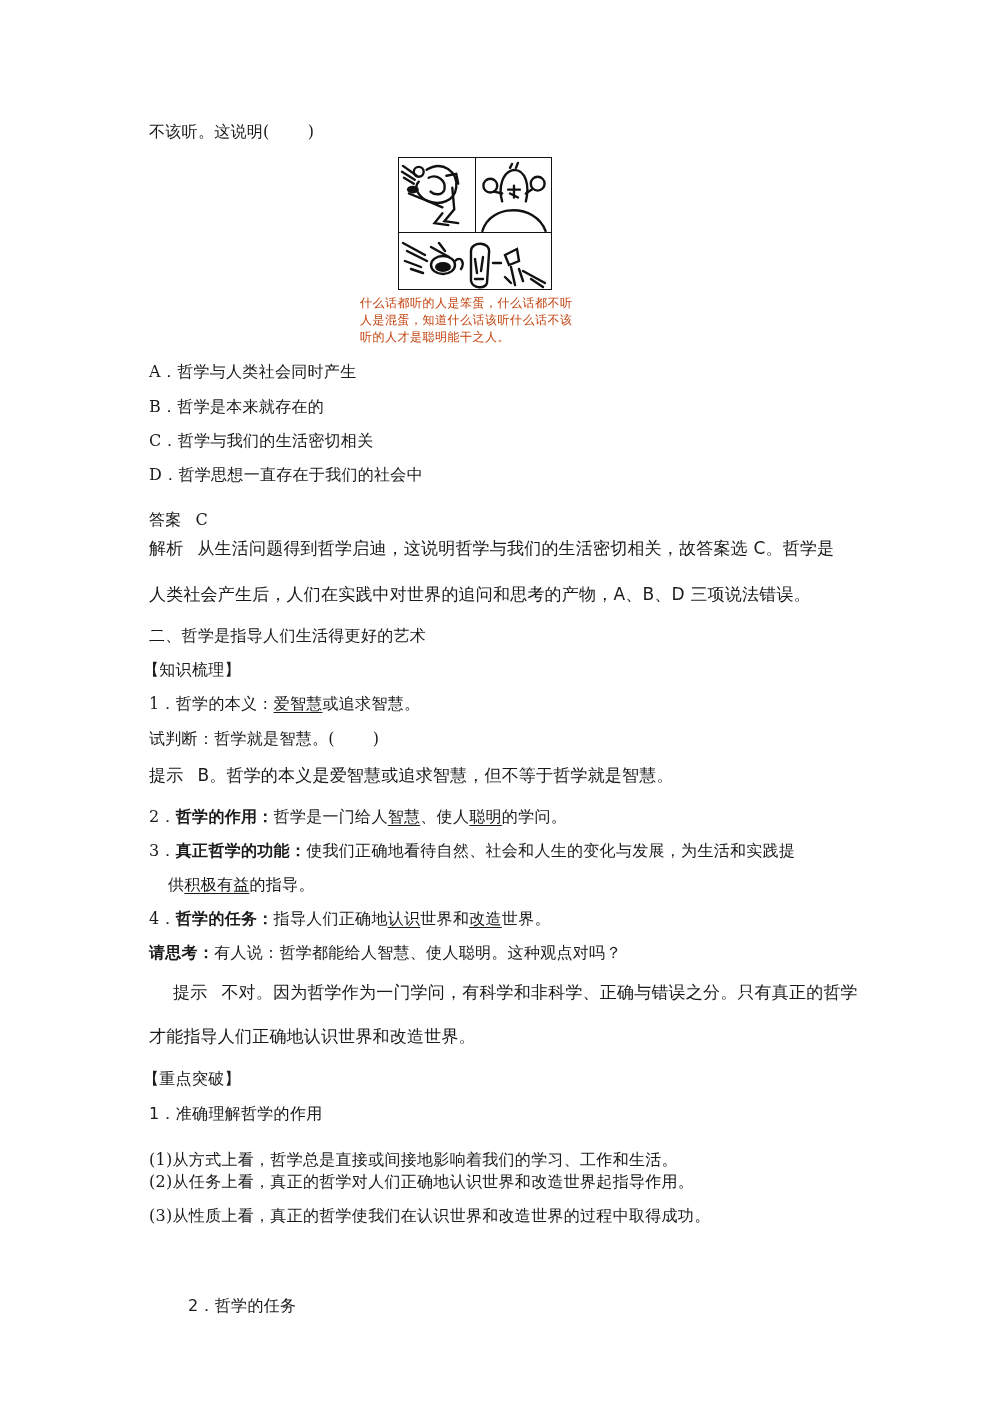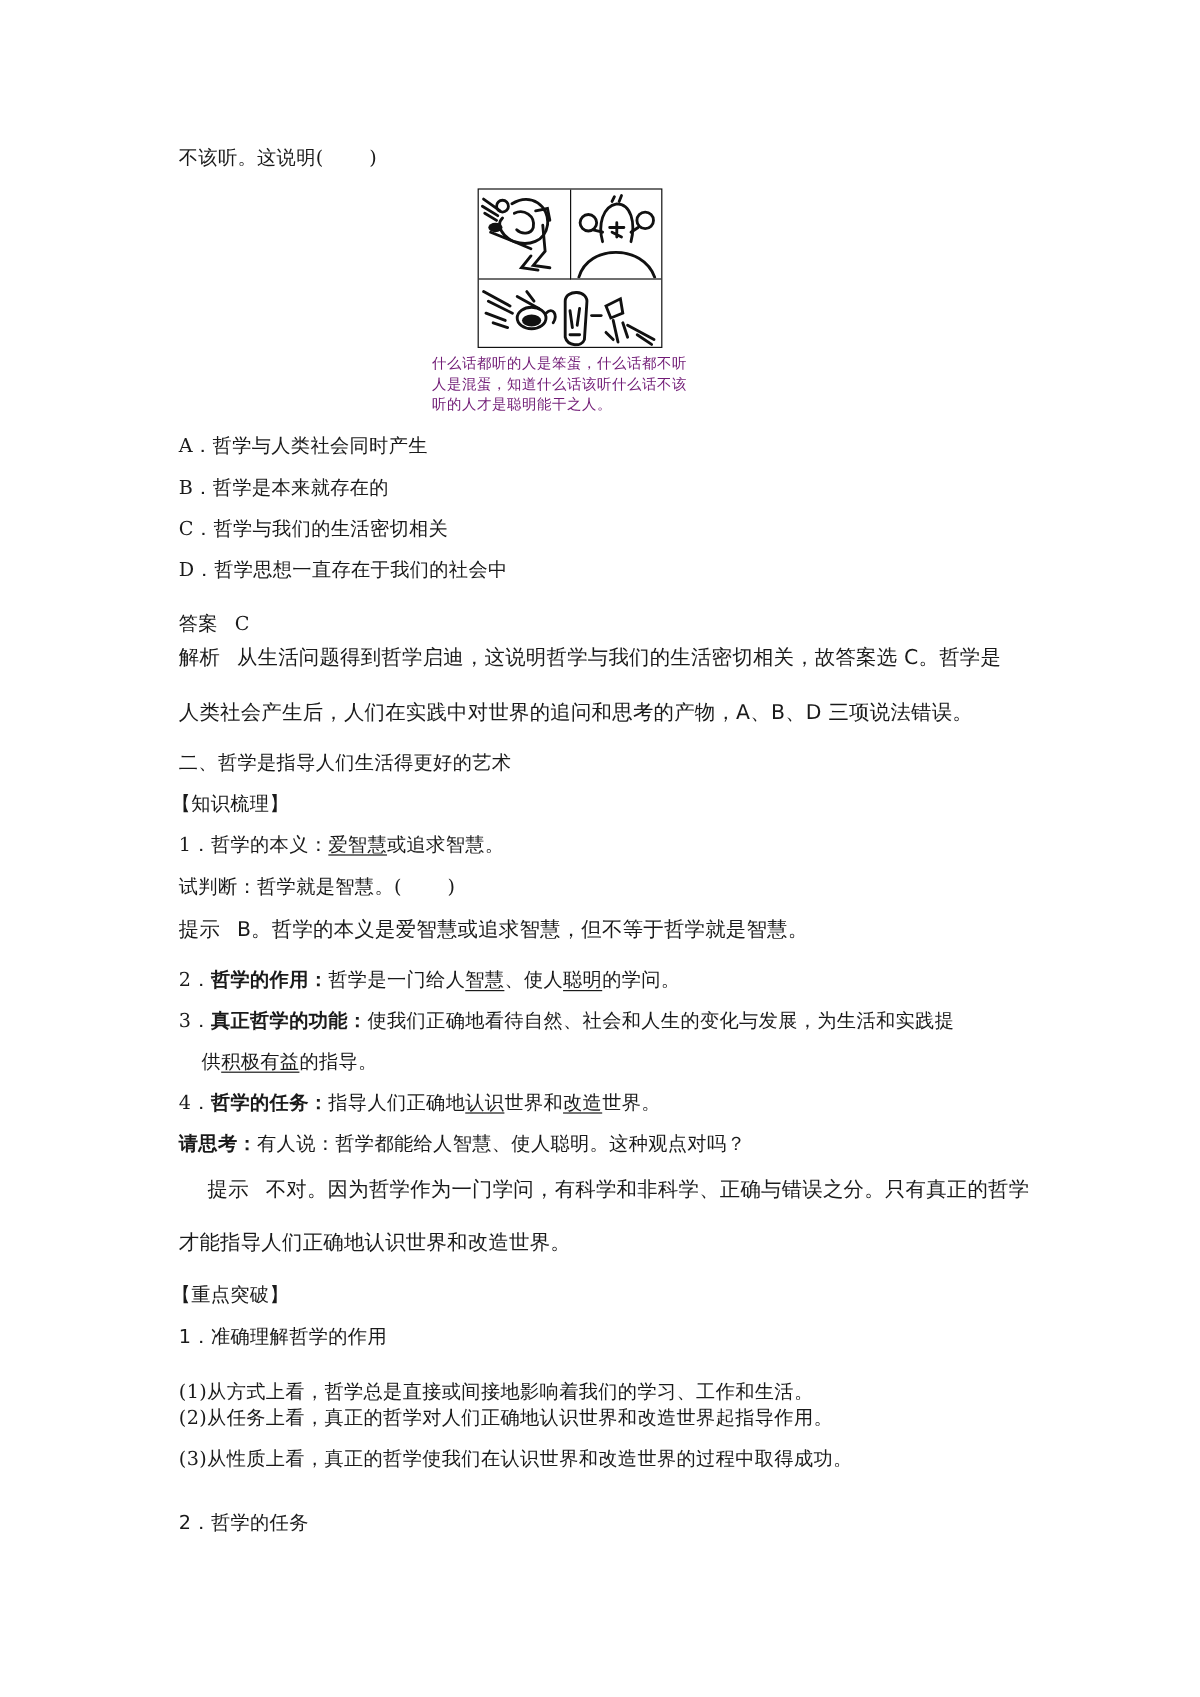--- a/index.html
+++ b/index.html
@@ -53,21 +53,21 @@
 
     .caption {
       position: absolute;
       left: 360px;
       top: 295px;
       width: 250px;
       font-family: "DejaVu Serif", "Liberation Serif", serif;
       font-size: 12px;
       line-height: 17px;
       letter-spacing: 0.5px;
-      color: #701a75;
+      color: #c2410c;
     }
     .caption div { white-space: nowrap; }
   </style>
 </head>
 <body>
 
 <div class="line" style="top:122px;"><span>不该听。这说明(</span><span class="paren-gap"></span><span>)</span></div>
 
 <div class="figure">
   <div class="panel panel-tl">
@@ -155,13 +155,13 @@
 <div class="line" style="top:943px;"><span class="sans bold">请思考：</span><span>有人说：哲学都能给人智慧、使人聪明。这种观点对吗？</span></div>
 
 <div class="line sans big" style="top:982px;margin-left:24px;"><span>提示</span><span class="gap"></span><span>不对。因为哲学作为一门学问，有科学和非科学、正确与错误之分。只有真正的哲学</span></div>
 <div class="line sans big" style="top:1026px;">才能指导人们正确地认识世界和改造世界。</div>
 
 <div class="line sans" style="top:1069px; left:143px;">【重点突破】</div>
 <div class="line sans" style="top:1104px;">1．准确理解哲学的作用</div>
 <div class="line" style="top:1138px;margin-top:12px;">(1)从方式上看，哲学总是直接或间接地影响着我们的学习、工作和生活。</div>
 <div class="line" style="top:1172px;">(2)从任务上看，真正的哲学对人们正确地认识世界和改造世界起指导作用。</div>
 <div class="line" style="top:1206px;">(3)从性质上看，真正的哲学使我们在认识世界和改造世界的过程中取得成功。</div>
-<div class="line sans" style="top:1259px;">2．哲学的任务</div>
+<div class="line sans" style="top:1296px;margin-left:39px;">2．哲学的任务</div>
 
 </body></html>

